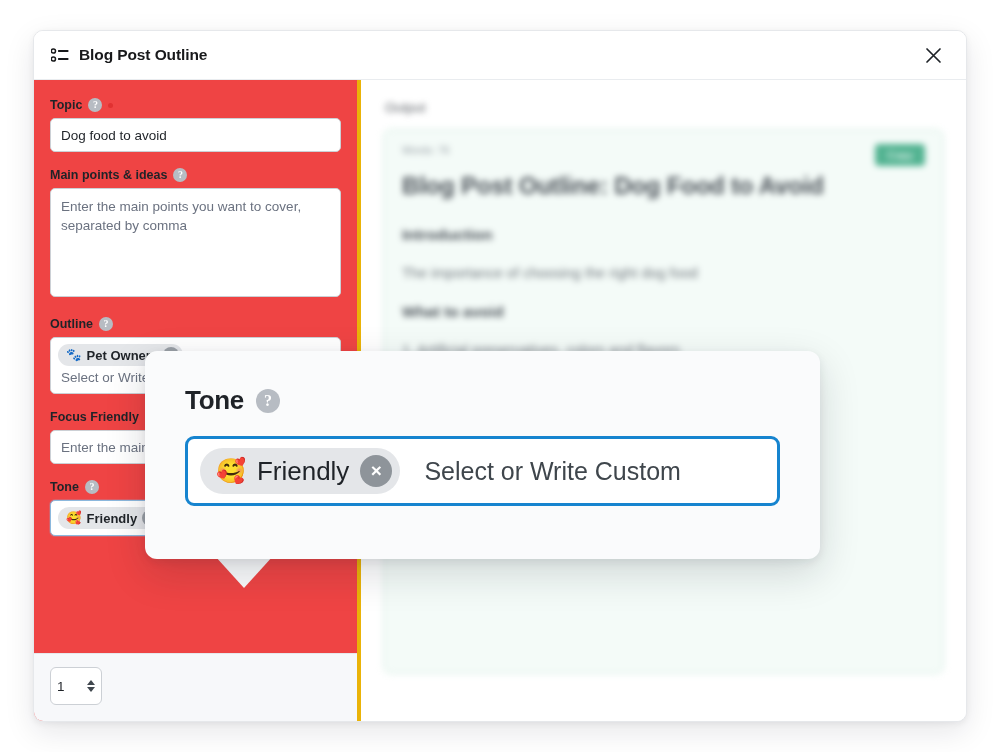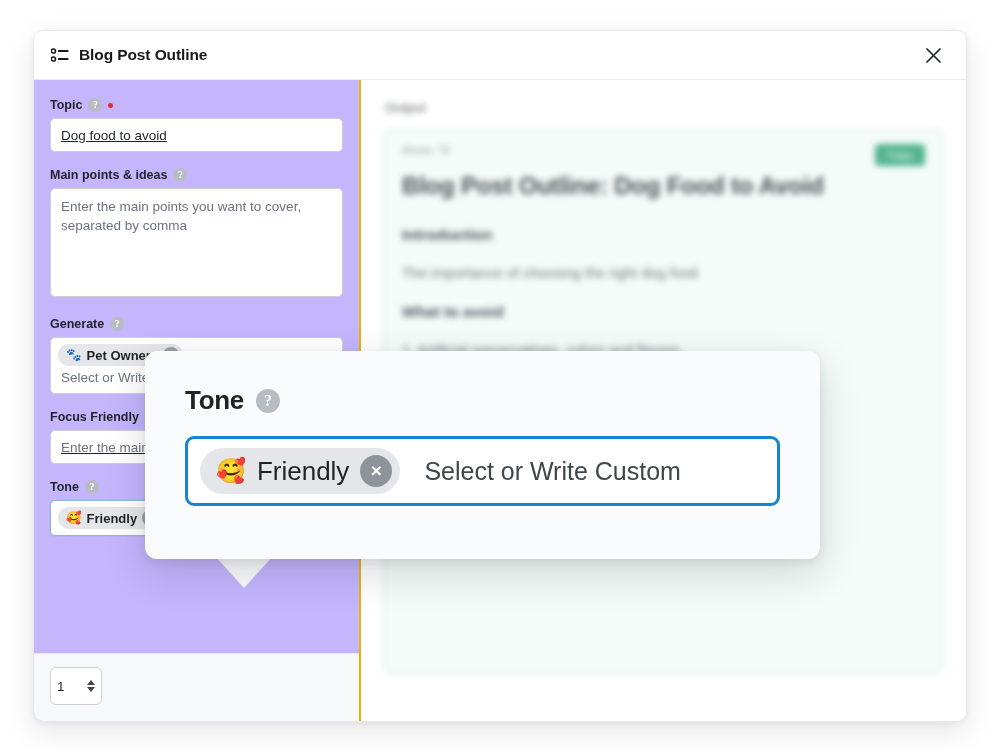--- a/index.html
+++ b/index.html
@@ -59,22 +59,22 @@
 
   
   .body {
     flex: 1 1 auto;
     display: flex;
     min-height: 0;
   }
   .form-pane {
     width: 327px;
     flex: 0 0 327px;
-    background: #c4b5fd;
-    border-right: 2px solid #eab308;
+    background: #ef4444;
+    border-right: 4px solid #eab308;
     display: flex;
     flex-direction: column;
   }
   .form-scroll {
     flex: 1 1 auto;
     padding: 18px 16px 10px 16px;
     overflow: hidden;
   }
   .form-footer {
     flex: 0 0 auto;
@@ -121,21 +121,20 @@
     width: 100%;
     height: 34px;
     border: 1px solid #ccd0d5;
     border-radius: 5px;
     background: #ffffff;
     padding: 0 10px;
     font-size: 13.5px;
     color: #1f2328;
     font-family: "Liberation Sans", sans-serif;
     outline: none;
-    text-decoration: underline;
   }
   .text-input::placeholder { color: #6b7280; }
 
   .textarea-input {
     width: 100%;
     height: 109px;
     border: 1px solid #ccd0d5;
     border-radius: 5px;
     background: #ffffff;
     padding: 8px 10px;
@@ -423,21 +422,21 @@
           <div class="field">
             <div class="field-label">
               <span>Main points &amp; ideas</span>
               <span class="help-icon">?</span>
             </div>
             <textarea class="textarea-input" placeholder="Enter the main points you want to cover, separated by comma" style=""></textarea>
           </div>
 
           <div class="field">
             <div class="field-label">
-              <span>Generate</span>
+              <span>Outline</span>
               <span class="help-icon">?</span>
             </div>
             <div class="tagbox">
               <div class="chip-row">
                 <span class="chip">
                   <span class="emoji">🐾</span>
                   <span>Pet Owners</span>
                   <span class="chip-x">×</span>
                 </span>
               </div>

